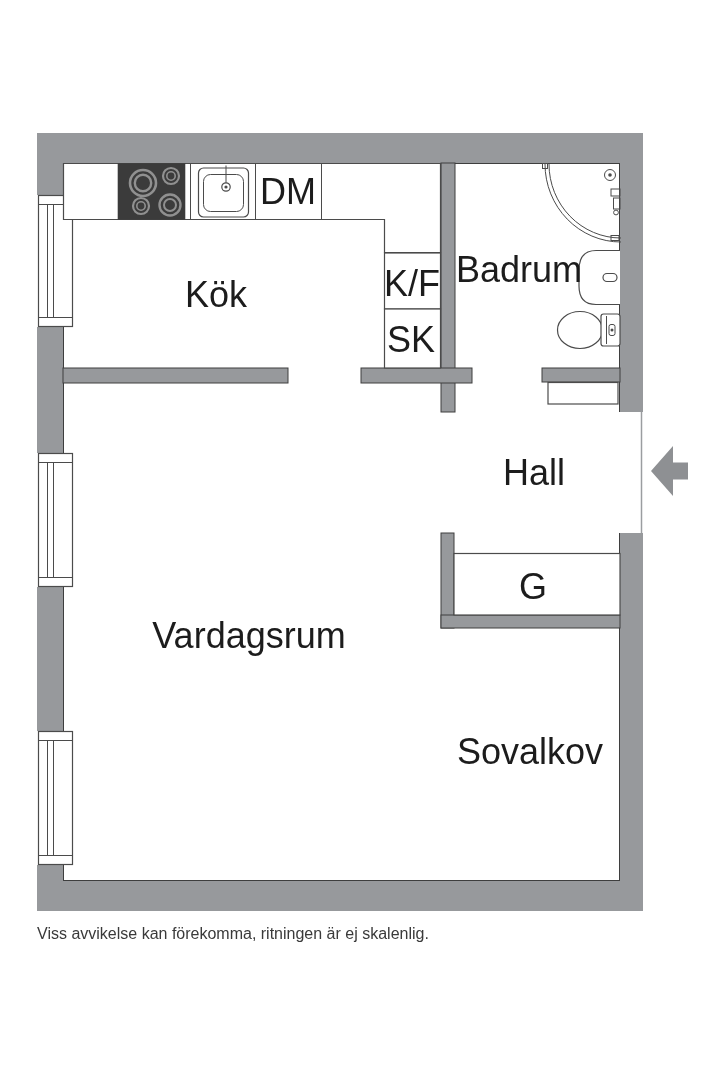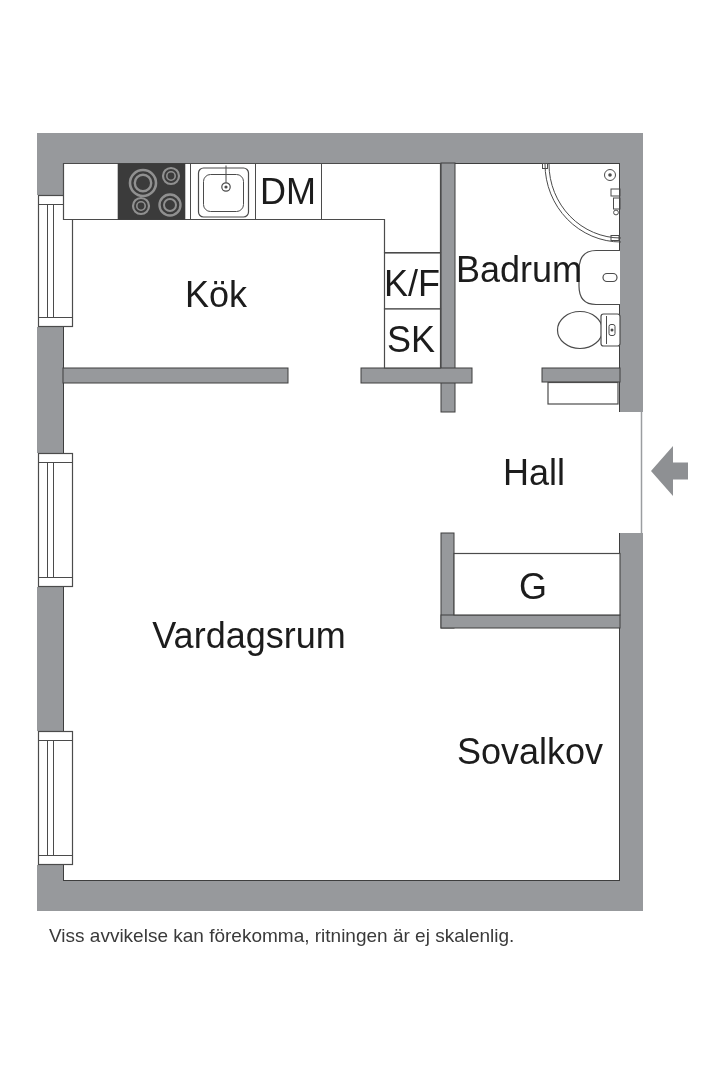--- a/index.html
+++ b/index.html
@@ -10,21 +10,21 @@
   .wall-stroked{fill:var(--wall);stroke:var(--outline);stroke-width:1;}
   .hairline{stroke:var(--outline);stroke-width:1;fill:none;}
   .doorline{stroke:var(--door_line);stroke-width:1.5;fill:none;}
   .fixture{fill:#ffffff;stroke:var(--fixture);stroke-width:1.2;}
   .thin{fill:none;stroke:var(--fixture);stroke-width:1;}
   .stove{fill:var(--stove);stroke:var(--outline);stroke-width:0.6;}
   .ring{fill:none;stroke:var(--stove_ring);}
   .darkdot{fill:var(--fixture);}
   .arrow{fill:var(--arrow);}
   .label{font-family:"Liberation Sans",sans-serif;font-size:36px;fill:var(--label);text-anchor:middle;}
-  #disclaimer{position:absolute;left:37px;top:925px;font-size:19px;color:var(--footer_text,#3a3a3a);margin-left:12px;}
+  #disclaimer{position:absolute;left:37px;top:925px;font-size:16px;color:var(--footer_text,#3a3a3a);}
 </style>
 </head>
 <body>
 
 <div id="page">
   <svg width="720" height="960" viewBox="0 0 720 960">
 
     <g>
       <rect class="wall" x="37" y="133" width="606" height="30"></rect>
       <rect class="wall" x="37" y="163" width="26" height="32"></rect>

